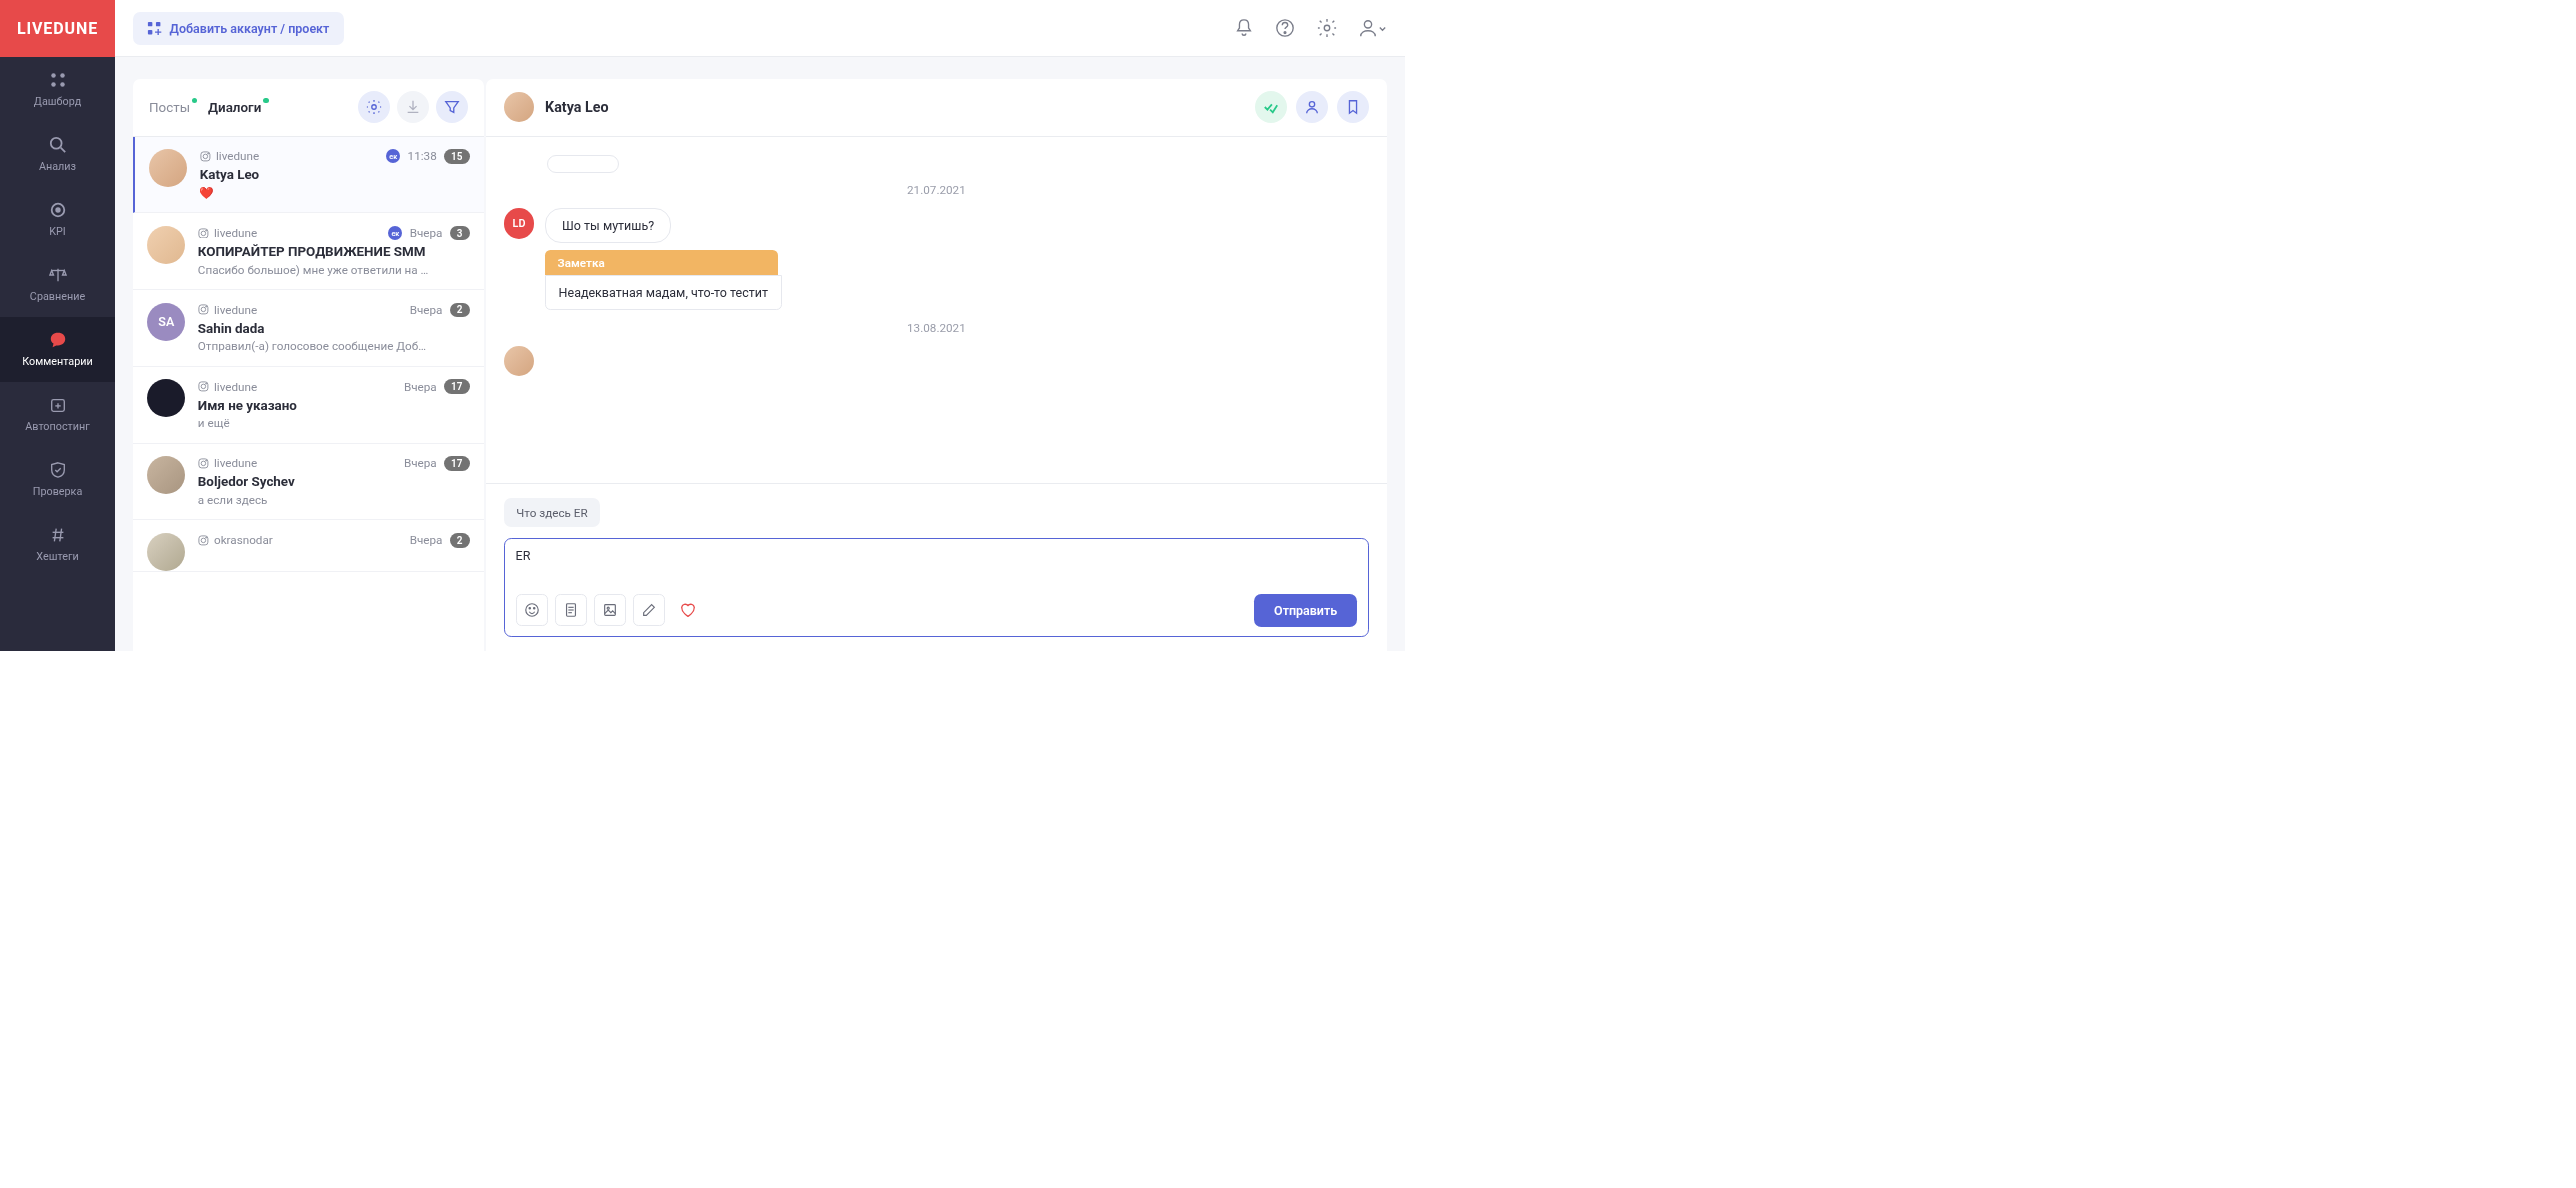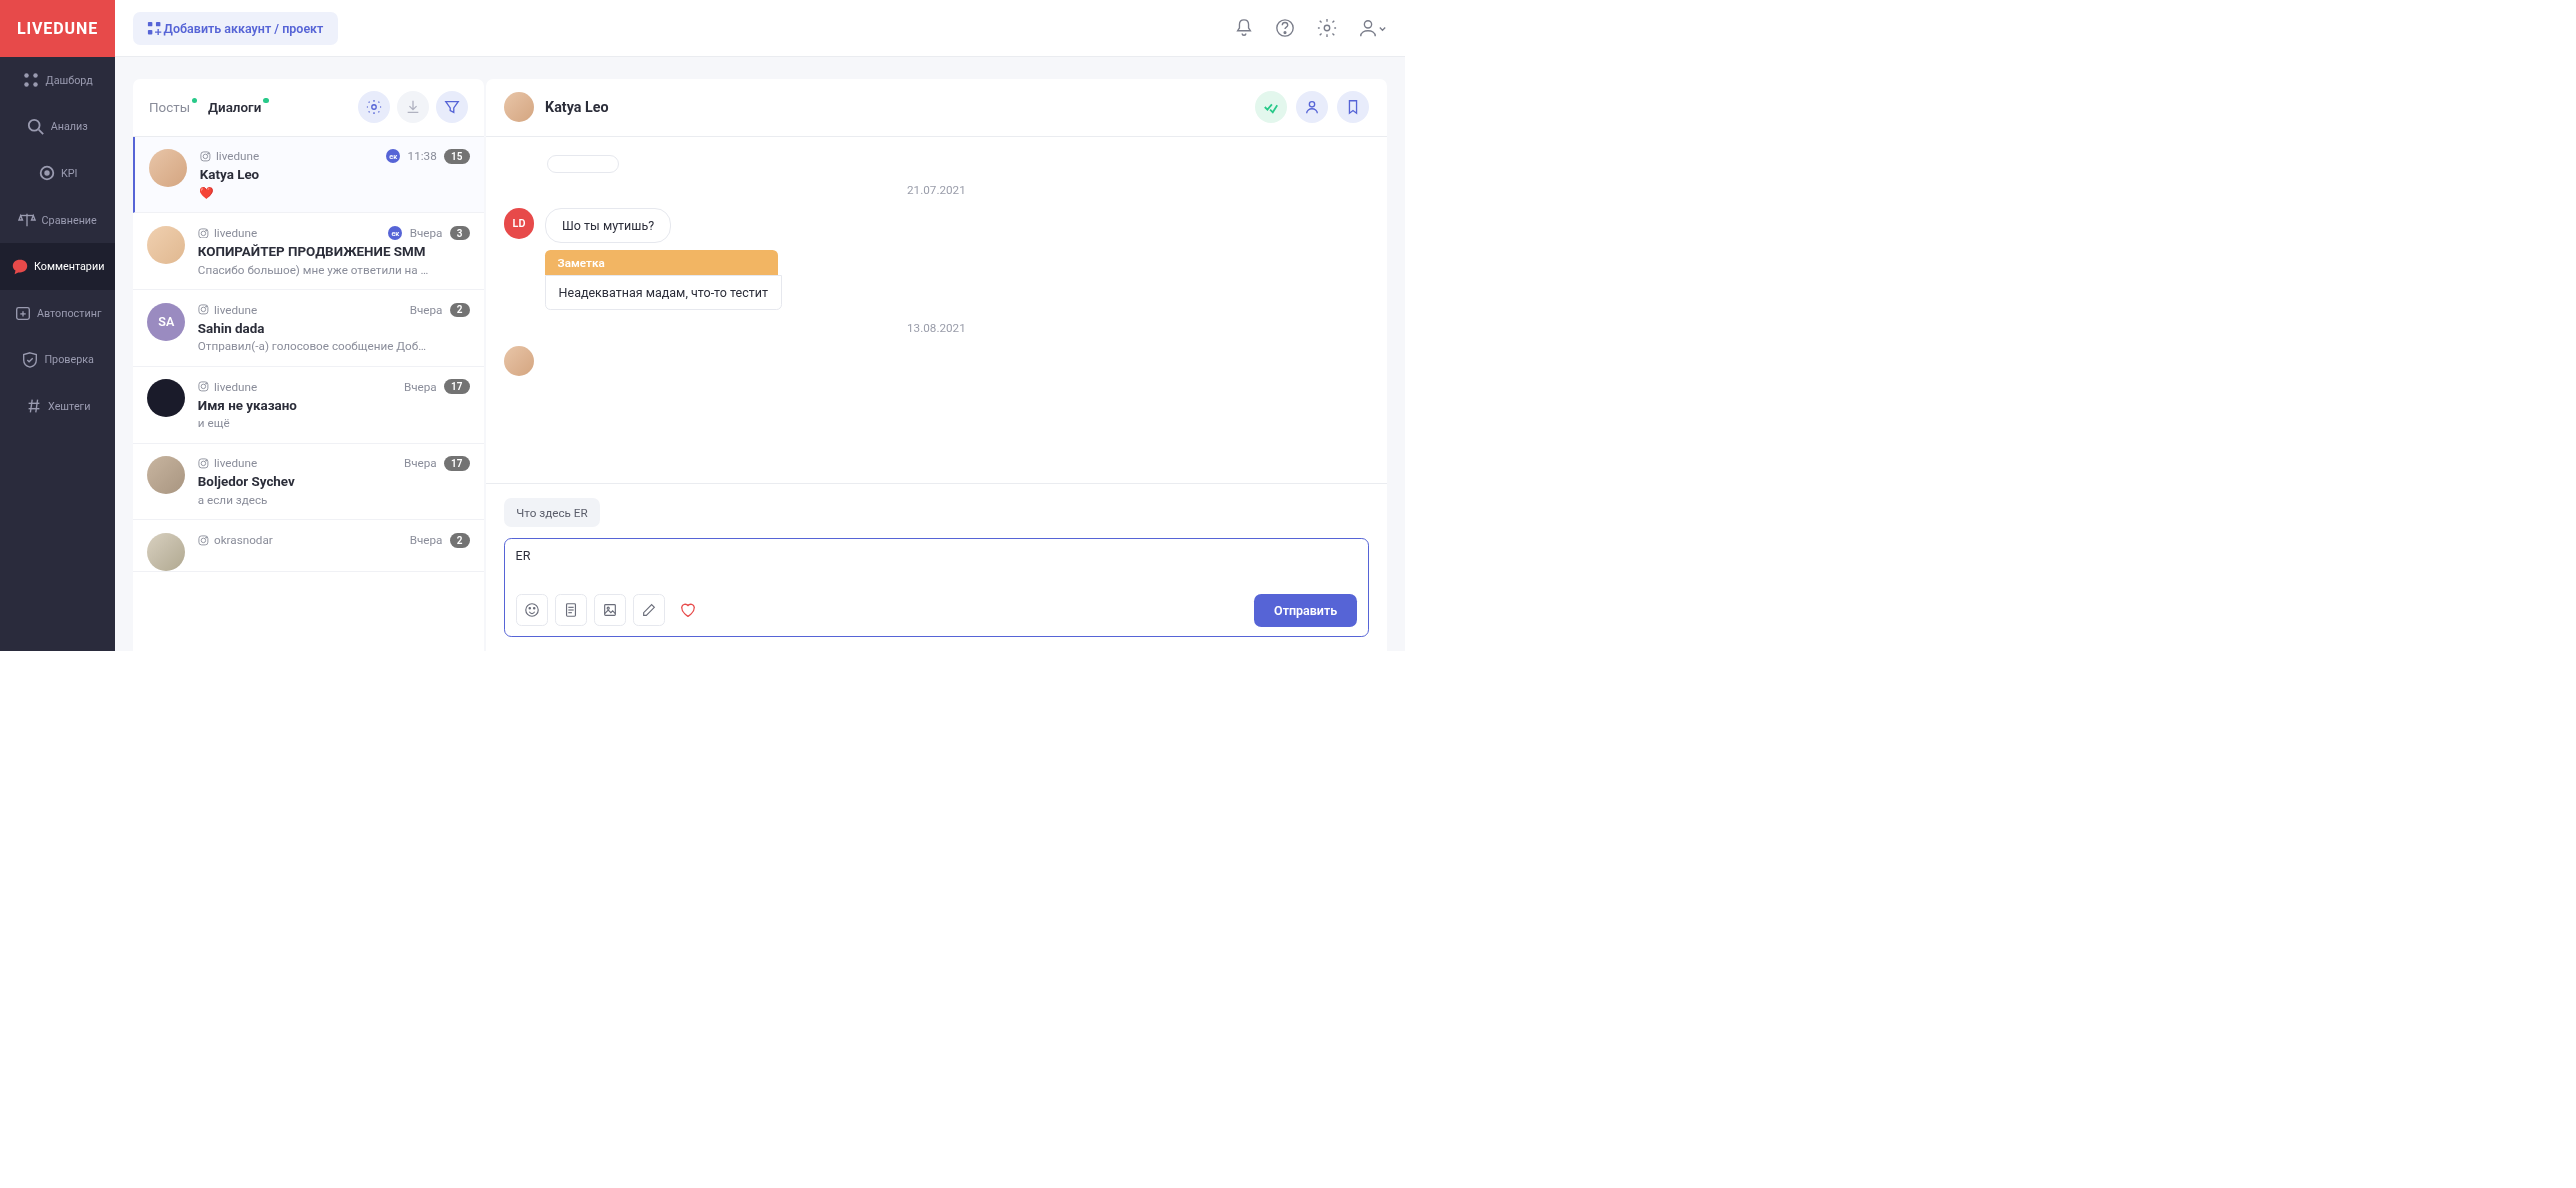--- a/index.html
+++ b/index.html
@@ -1,26 +1,26 @@
 <!DOCTYPE html>
 <html style="font-size:14.3px"><head>
 <meta charset="utf-8">
 <style>
 *{margin:0;padding:0;box-sizing:border-box;font-family:-apple-system,BlinkMacSystemFont,"Segoe UI",Roboto,sans-serif}
 body{background:#fff;overflow:hidden}
 .app{display:flex;height:651px;width:1405px}
 .sidebar{width:115px;background:#2a2b3c;display:flex;flex-direction:column;position:relative}
 .logo{background:#e74a4a;color:#fff;height:57px;display:flex;align-items:center;justify-content:center;font-weight:700;font-size:16px;letter-spacing:0.9px}
-.nav-item{display:flex;flex-direction:row;align-items:center;justify-content:center;padding:14.3px 0;color:#9a9bb0;cursor:pointer;font-size:10.8px;gap:5.4px;position:relative}
+.nav-item{display:flex;flex-direction:column;align-items:center;justify-content:center;padding:14.3px 0;color:#9a9bb0;cursor:pointer;font-size:10.8px;gap:5.4px;position:relative}
 .nav-item.active{background:#1e1f2e;color:#fff}
 .nav-item.active::after{content:'';position:absolute;right:-5.4px;top:50%;transform:translateY(-50%);width:0;height:0;border-top:5.4px solid transparent;border-bottom:5.4px solid transparent;border-right:5.4px solid #f6f7fa}
 .nav-icon{width:18px;height:18px;display:flex;align-items:center;justify-content:center}
 .nav-item.active .nav-icon svg{fill:#e74a4a}
 .topbar{height:57px;background:#fff;border-bottom:0.9px solid #eaecf0;display:flex;align-items:center;padding:0 18px;gap:10.8px}
-.add-btn{background:#eef1fb;color:#5664d6;border:none;border-radius:7.2px;padding:9px 14.3px;font-size:12.5px;font-weight:600;cursor:pointer;display:flex;align-items:center;gap:2px}
+.add-btn{background:#eef1fb;color:#5664d6;border:none;border-radius:7.2px;padding:9px 14.3px;font-size:12.5px;font-weight:600;cursor:pointer;display:flex;align-items:center;gap:8px}
 .top-right{margin-left:auto;display:flex;gap:21.5px;align-items:center}
 .top-icon{color:#7a7d8a;cursor:pointer;display:flex;align-items:center}
 .main{flex:1;display:flex;flex-direction:column}
 .content{flex:1;display:flex;background:#f6f7fa;overflow:hidden;padding:21.5px 18px 0}
 .left-panel{width:351px;background:#fff;border-radius:7.2px 7.2px 0 0;display:flex;flex-direction:column;overflow:hidden;margin-right:1.8px}
 .tabs-header{display:flex;align-items:center;padding:12.5px 16px;gap:18px;border-bottom:0.9px solid #eaecf0}
 .tab{font-size:13.4px;color:#8a8d9a;cursor:pointer;position:relative}
 .tab.active{color:#2c2e3a;font-weight:600}
 .tab .dot{position:absolute;top:-1.8px;right:-7.2px;width:5.4px;height:5.4px;background:#28c989;border-radius:50%}
 .header-actions{margin-left:auto;display:flex;gap:7.2px}

